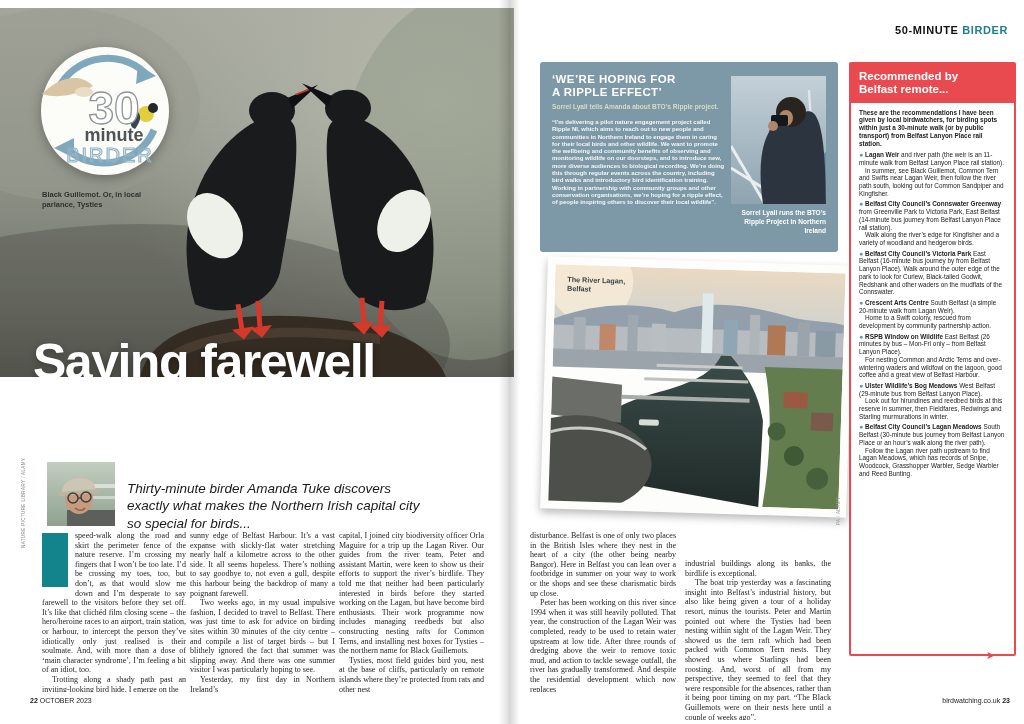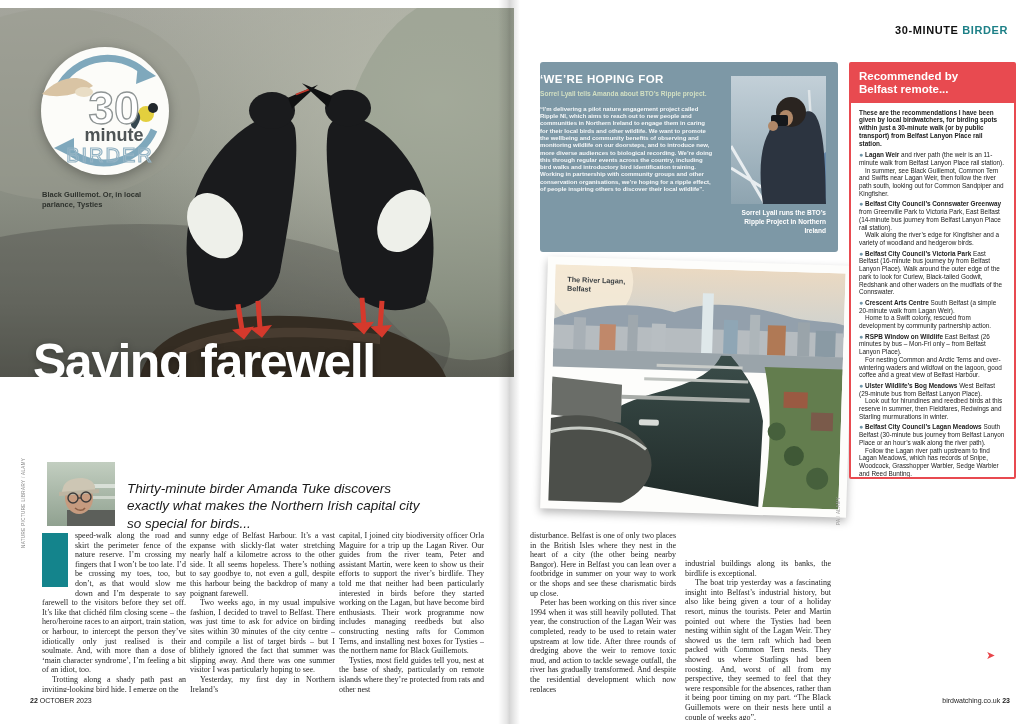--- a/index.html
+++ b/index.html
@@ -31,35 +31,35 @@
   .dropcap{float:left;width:26px;height:54px;background:#14848c;color:transparent;overflow:hidden;
            margin:2px 7px 2px 0;font-size:40px;}
   
   .sect-head{position:absolute;top:24px;right:16px;font-size:11px;font-weight:bold;letter-spacing:.6px;}
   .sect-head .blk{color:#111;} .sect-head .acc{color:#1d8087;}
   .footer{position:absolute;top:697px;font-size:7px;color:#222;}
   #footer-l{left:30px;} #footer-r{right:14px;}
   .footer b{font-weight:bold;}
   
   .ripple{position:absolute;left:540px;top:62px;width:298px;height:190px;background:#7d98a6;
-          border-radius:3px;color:#fff;box-sizing:border-box;padding:11px 0;}
+          border-radius:3px;color:#fff;box-sizing:border-box;padding:11px 12px;}
   .ripple h2{margin:0;font-size:11.5px;line-height:1.15;letter-spacing:.4px;font-weight:bold;}
   .ripple .sub{margin:4px 0 0;font-size:6.6px;font-weight:bold;color:#d2dfc2;width:175px;line-height:1.3;}
   .ripple .body{margin:7px 0 0;width:174px;font-size:6px;line-height:7.3px;font-weight:bold;color:#f4f7f8;}
   .ripple-photo{position:absolute;right:12px;top:14px;width:95px;height:128px;overflow:hidden;}
   .ripple-cap{position:absolute;right:12px;top:147px;width:98px;font-size:6.6px;font-weight:bold;
               text-align:right;line-height:1.35;color:#fff;}
   
   .polaroid{position:absolute;left:544px;top:261px;width:306px;height:252px;background:#fdfdfb;
             box-sizing:border-box;padding:8px;transform:rotate(1.8deg);box-shadow:0 4px 9px rgba(0,0,0,.28);}
   .polaroid svg{display:block;width:100%;height:100%;}
   .lagan-cap{position:absolute;left:20px;top:18px;width:82px;font-size:7.2px;font-weight:bold;
              color:#3a3f42;line-height:1.3;}
   
-  .recbox{position:absolute;left:849px;top:62px;width:167px;height:417px;background:#fff;
+  .recbox{position:absolute;left:849px;top:62px;width:167px;height:594px;background:#fff;
           border:2px solid #e84a50;border-radius:2px;box-sizing:border-box;overflow:hidden;}
   .recbox .band{background:#e84a50;color:#fff;font-size:11.5px;font-weight:bold;line-height:1.12;
                 padding:6px 8px 7px;}
   .recbody{padding:6px 8px;font-size:6.4px;line-height:7.7px;color:#222;}
   .recbody .intro{font-weight:bold;margin:0 0 4px;}
   .recbody p{margin:3px 0 0;}
   .recbody p.r2{margin:0;text-indent:6px;}
   .recbody .bu{color:#6f94a8;font-size:7px;}
   .recbody .rn{font-weight:bold;}
   .red-arrow{position:absolute;left:986px;top:649px;color:#e8464b;font-size:11px;}
@@ -164,33 +164,34 @@
     <p><span class="dropcap">I</span><span>speed-walk along the road and skirt the perimeter fence of the nature reserve. I’m crossing my fingers that I won’t be too late. I’d be crossing my toes, too, but don’t, as that would slow me down and I’m desperate to say farewell to the visitors before they set off. It’s like that clichéd film closing scene – the hero/heroine races to an airport, train station, or harbour, to intercept the person they’ve idiotically only just realised is their soulmate. And, with more than a dose of ‘main character syndrome’, I’m feeling a bit of an idiot, too.</span></p>
     <p class="ind">Trotting along a shady path past an inviting-looking bird hide, I emerge on the</p>
   </div>
   <div class="col" id="col2">
     <p>sunny edge of Belfast Harbour. It’s a vast expanse with slickly-flat water stretching nearly half a kilometre across to the other side. It all seems hopeless. There’s nothing to say goodbye to, not even a gull, despite this harbour being the backdrop of many a poignant farewell.</p>
     <p class="ind">Two weeks ago, in my usual impulsive fashion, I decided to travel to Belfast. There was just time to ask for advice on birding sites within 30 minutes of the city centre – and compile a list of target birds – but I blithely ignored the fact that summer was slipping away. And there was one summer visitor I was particularly hoping to see.</p>
     <p class="ind">Yesterday, my first day in Northern Ireland’s</p>
   </div>
   <div class="col" id="col3">
     <p>capital, I joined city biodiversity officer Orla Maguire for a trip up the Lagan River. Our guides from the river team, Peter and assistant Martin, were keen to show us their efforts to support the river’s birdlife. They told me that neither had been particularly interested in birds before they started working on the Lagan, but have become bird enthusiasts. Their work programme now includes managing reedbeds but also constructing nesting rafts for Common Terns, and installing nest boxes for Tysties – the northern name for Black Guillemots.</p>
-    <p class="ind">Tysties, most field guides tell you, nest at the base of shady, particularly on remote islands where they’re protected from rats and other nest</p>
+    <p class="ind">Tysties, most field guides bird you, nest at the base of cliffs, particularly on remote islands where they’re protected from rats and other nest</p>
   </div>
 
   <div class="footer" id="footer-l"><b>22</b><span> OCTOBER 2023</span></div>
 
   <div class="sect-head">
-    <span class="blk">30-MINUTE</span>
+    <span class="blk">50-MINUTE</span>
     <span class="acc">BIRDER</span>
   </div>
 
   <div class="ripple">
     <h2>
       <div>‘WE’RE HOPING FOR</div>
+      <div>A RIPPLE EFFECT’</div>
     </h2>
     <p class="sub">Sorrel Lyall tells Amanda about BTO’s Ripple project.</p>
     <p class="body">“I’m delivering a pilot nature engagement project called Ripple NI, which aims to reach out to new people and communities in Northern Ireland to engage them in caring for their local birds and other wildlife. We want to promote the wellbeing and community benefits of observing and monitoring wildlife on our doorsteps, and to introduce new, more diverse audiences to biological recording. We’re doing this through regular events across the country, including bird walks and introductory bird identification training. Working in partnership with community groups and other conservation organisations, we’re hoping for a ripple effect, of people inspiring others to discover their local wildlife”.</p>
     <div class="ripple-photo">
       <svg viewBox="0 0 95 128">
         <defs>
             <linearGradient id="sk" x1="0" y1="0" x2="0" y2="1">
           <stop offset="0" stop-color="#c3d0d8"></stop>
               <stop offset="1" stop-color="#8ea4b0"></stop>
             </linearGradient>

